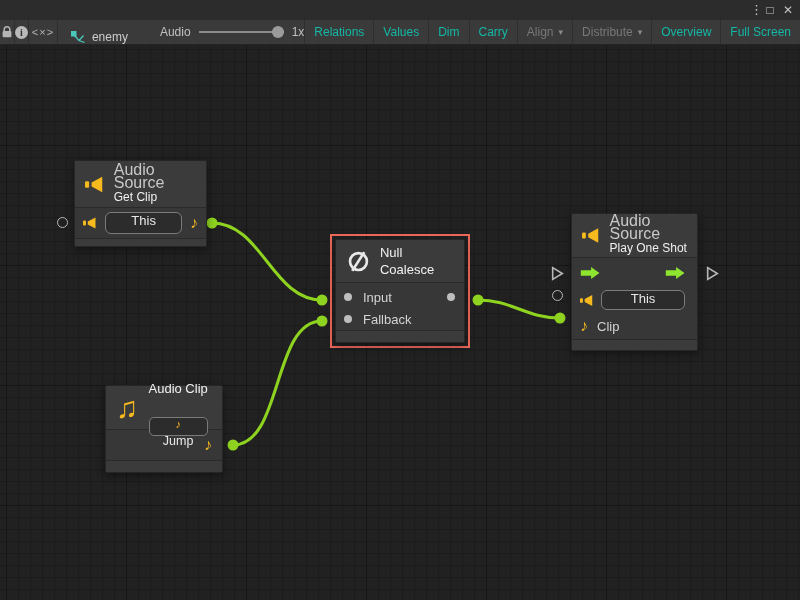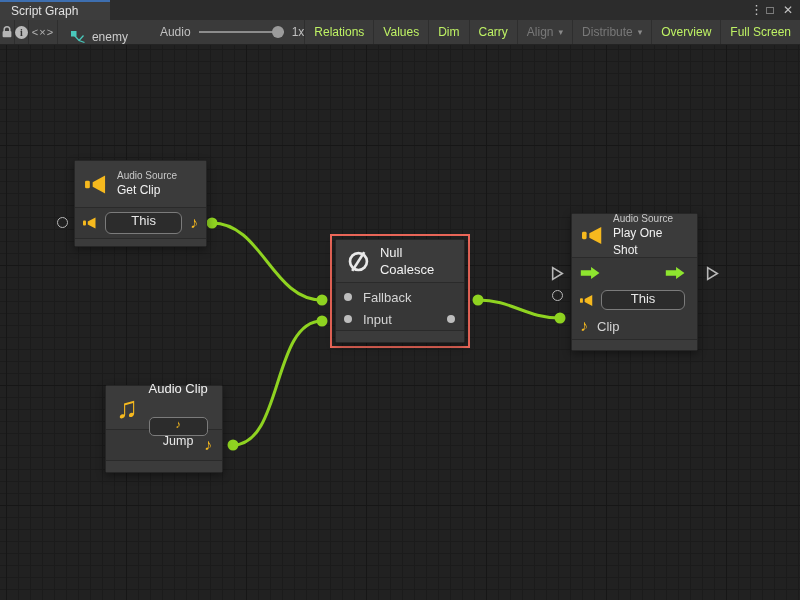--- a/index.html
+++ b/index.html
@@ -34,21 +34,21 @@
   .tcell.info { width:28px; }
   .tcell.code { width:74px; color:#b5b5b5; letter-spacing:1px; font-size:11px; }
   .info-badge { width:13px; height:13px; border-radius:50%; background:#b9b9b9; color:#303030;
     font-weight:bold; font-size:10px; display:flex; align-items:center; justify-content:center; font-family:"Liberation Serif",serif; }
   .graphref { display:flex; align-items:flex-end; gap:6px; margin-left:12px; color:#cdcdcd; }
   .zoomgrp { display:flex; align-items:center; margin-left:32px; gap:8px; color:#c0c0c0; }
   .slider { position:relative; width:85px; height:12px; cursor:pointer; }
   .slider .track { position:absolute; left:0; right:0; top:5px; height:2px; background:#8d8d8d; }
   .slider .handle { position:absolute; right:0; top:0; width:12px; height:12px; border-radius:50%; background:#9b9b9b; }
   .tbuttons { margin-left:auto; display:flex; align-items:stretch; }
-  .tbtn { display:flex; align-items:center; padding:0 9px; border-left:1px solid #2e2e2e; color:#bef264; cursor:default; white-space:nowrap; }
+  .tbtn { display:flex; align-items:center; padding:0 9px; border-left:1px solid #2e2e2e; color:#14b8a6; cursor:default; white-space:nowrap; }
   .tbtn.disabled { color:#787878; }
   .tbtn .caret { font-size:9px; margin-left:5px; color:#8a8a8a; }
 
   
   .canvas {
     position:absolute; left:0; top:45px; width:800px; height:555px;
     background-color:#212121;
     background-image:
       linear-gradient(to right,#161616 1px,transparent 1px),
       linear-gradient(to bottom,#161616 1px,transparent 1px),
@@ -58,21 +58,21 @@
     background-position:6px 0,0 100px,6px 0,0 4px;
   }
   .wires { position:absolute; left:0; top:0; width:800px; height:555px; }
 
   
   .node {
     position:absolute; background:#373737; border:1px solid #262626; border-radius:2px;
     box-shadow:0 3px 9px rgba(0,0,0,.4); cursor:default;
   }
   .nhead { background:#3b3b3b; display:flex; align-items:center; gap:9px; padding:0 10px; border-bottom:1px solid #2a2a2a; }
-  .ncat { font-size:10px; color:#c8c8c8; line-height:13px; }
+  .ncat { font-size:16px; color:#c8c8c8; line-height:13px; }
   .ntitle { font-size:12px; color:#f1f1f1; line-height:17px; }
   .nfoot { background:#3b3b3b; border-top:1px solid #2a2a2a; }
   .nrow { display:flex; align-items:center; padding:0 8px; }
   .portlabel { font-size:13px; color:#d4d4d4; }
   .dot { width:8px; height:8px; border-radius:50%; background:#bdbdbd; flex:0 0 auto; }
   .note { color:#f6b91e; font-size:16px; line-height:1; }
   .note.big { font-size:30px; }
   .chip {
     display:flex; align-items:center; gap:6px; background:#2c2c2c;
     border:1px solid #7b7b7b; border-radius:6px; height:22px; padding:0 6px;
@@ -113,23 +113,20 @@
   #node-play .row3 { height:26px; gap:9px; }
   #node-play .nfoot { height:11px; }
   #node-play .chip { height:20px; }
 </style>
 </head>
 <body>
 
 <div class="app">
 
   <div class="tabbar">
-    <div class="tab">
-      <span>Script Graph</span>
-    </div>
     <div class="win-controls">
       <span class="wc menu">⋮</span>
       <span class="wc">□</span>
       <span class="wc">✕</span>
     </div>
   </div>
 
   <div class="toolbar">
     <div class="tcell lock">
       <svg width="14" height="14" viewBox="0 0 14 14">
@@ -242,26 +239,26 @@
         <div class="nhead">
           <svg width="27" height="27" viewBox="0 0 28 28">
             <circle cx="14" cy="14" r="9.5" fill="none" stroke="#e9e9e9" stroke-width="3"></circle>
             <line x1="20.5" y1="3.5" x2="7" y2="24.5" stroke="#e9e9e9" stroke-width="3"></line>
           </svg>
           <div class="ntitle" style="font-size:13px;">Null Coalesce</div>
         </div>
         <div class="body">
           <div class="nrow">
             <div class="dot"></div>
-            <span class="portlabel">Fallback</span>
+            <span class="portlabel">Input</span>
+            <div class="dot rdot"></div>
           </div>
           <div class="nrow">
             <div class="dot"></div>
-            <span class="portlabel">Input</span>
-            <div class="dot rdot"></div>
+            <span class="portlabel">Fallback</span>
           </div>
         </div>
         <div class="nfoot"></div>
       </div>
     </div>
 
     <div class="node" id="node-audio-clip">
       <div class="nhead">
         <span class="note big">♫</span>
         <div>

